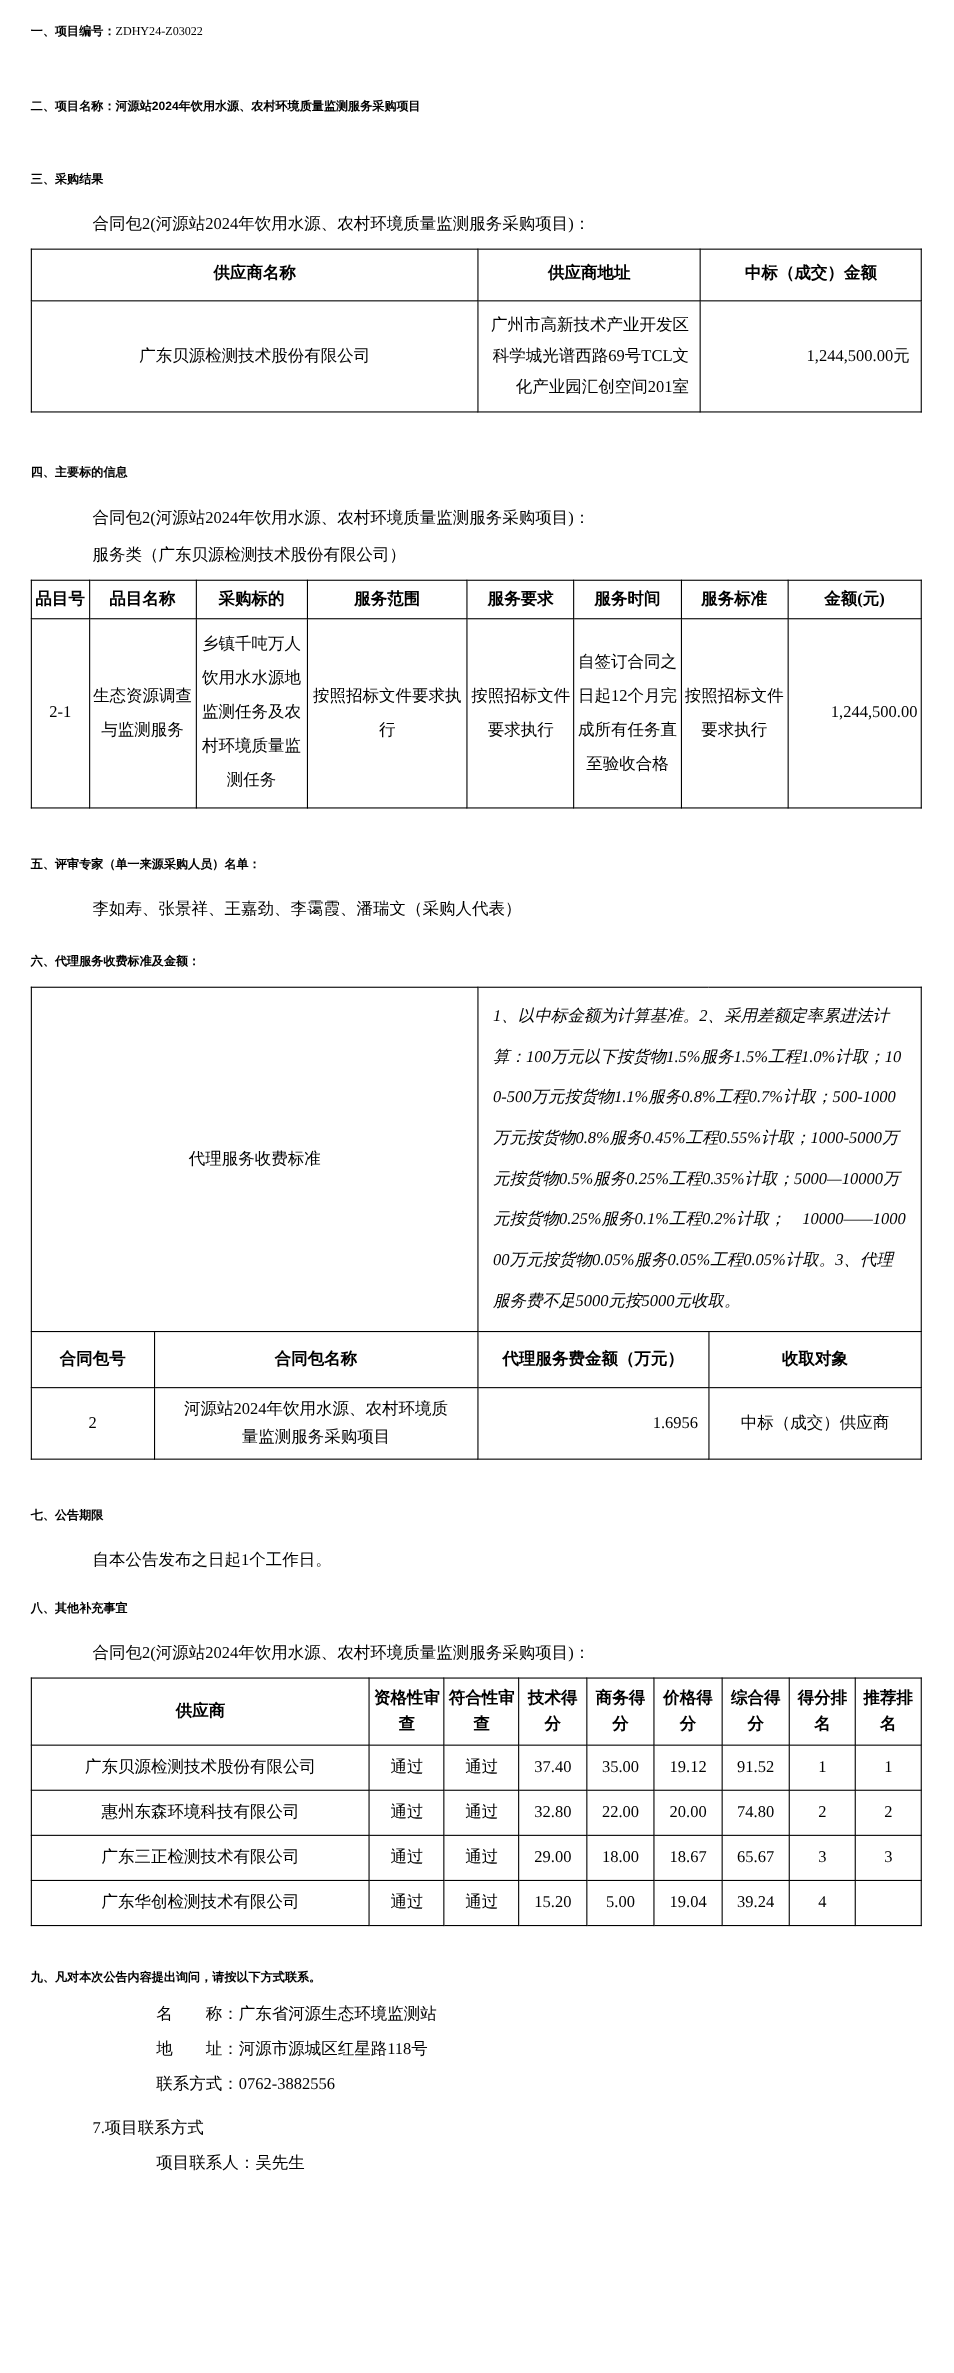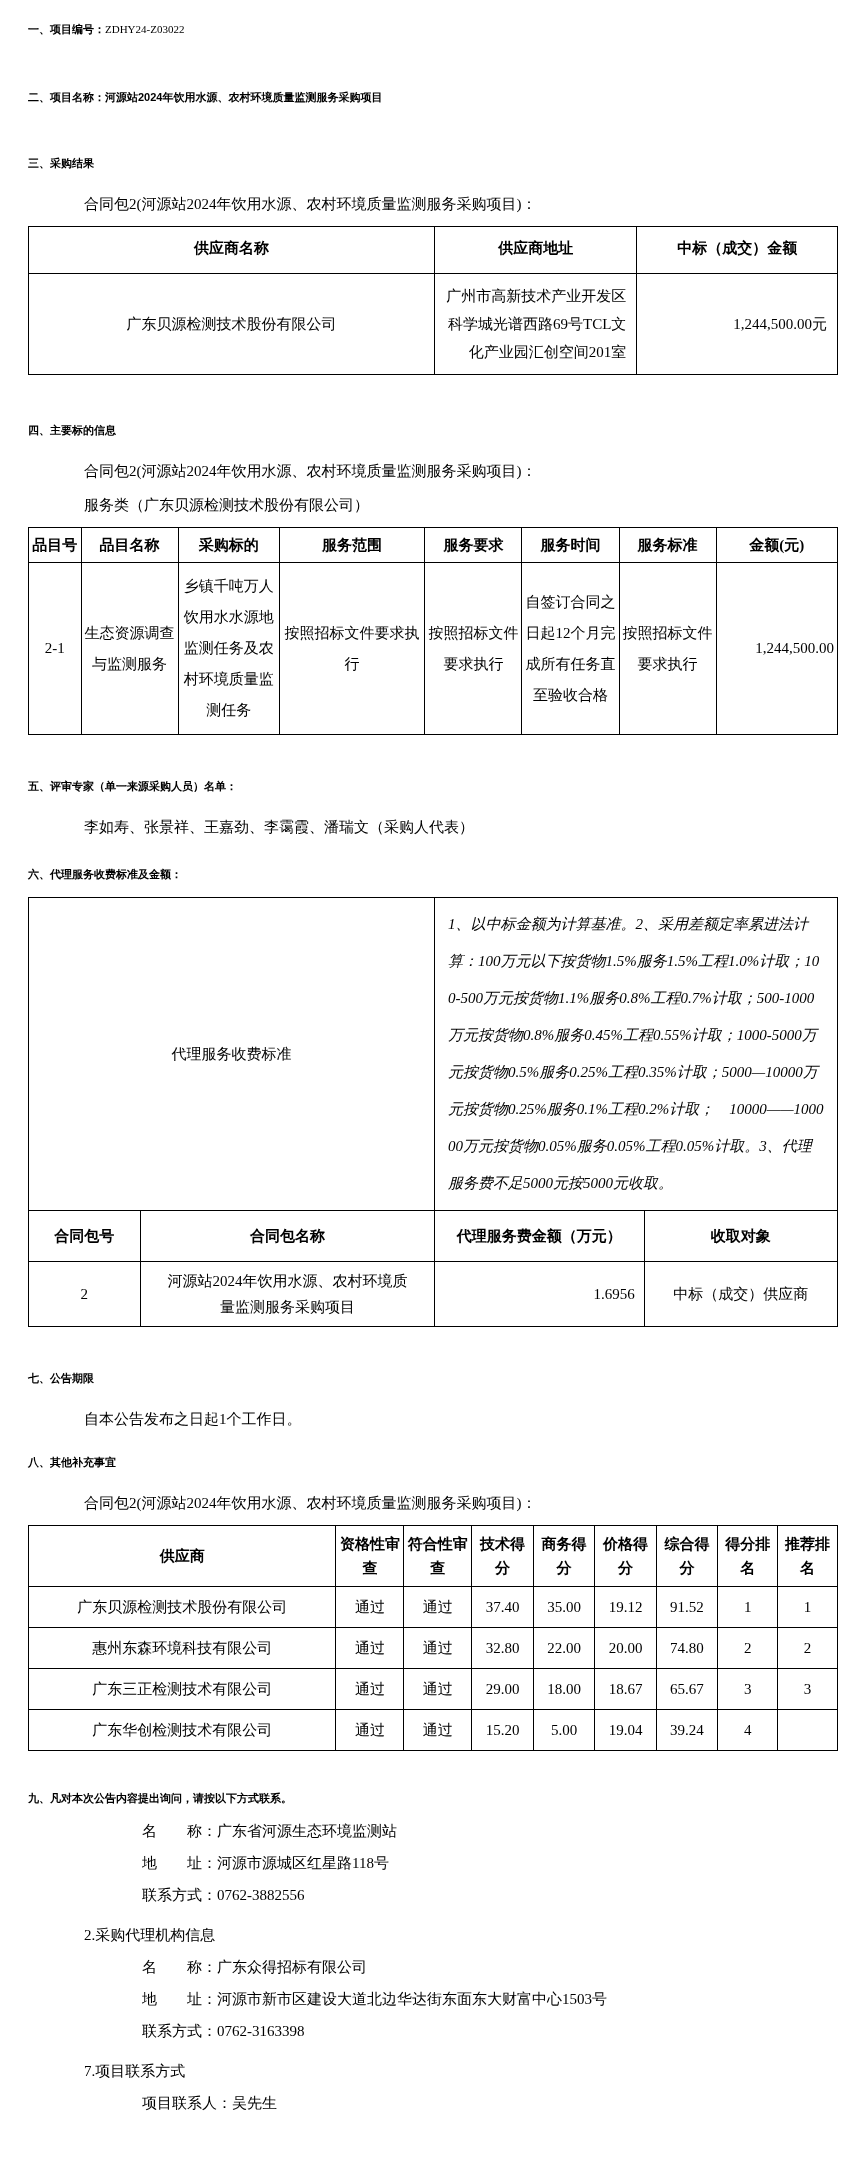--- a/index.html
+++ b/index.html
@@ -244,26 +244,20 @@
     </table>
 
   <h2 class="sec-heading" id="s9">九、凡对本次公告内容提出询问，请按以下方式联系。</h2>
 
   <div class="contact-block">
     <div class="contact-line">名　　称：广东省河源生态环境监测站</div>
     <div class="contact-line">地　　址：河源市源城区红星路118号</div>
     <div class="contact-line">联系方式：0762-3882556</div>
   </div>
 
-  <div class="contact-block">
-    <div class="contact-title">2.采购代理机构信息</div>
-    <div class="contact-line">名　　称：广东众得招标有限公司</div>
-    <div class="contact-line">地　　址：河源市新市区建设大道北边华达街东面东大财富中心1503号</div>
-    <div class="contact-line">联系方式：0762-3163398</div>
-  </div>
 
   <div class="contact-block">
     <div class="contact-title">7.项目联系方式</div>
     <div class="contact-line">项目联系人：吴先生</div>
 
   </div>
 
 </div>
 
 </body></html>

